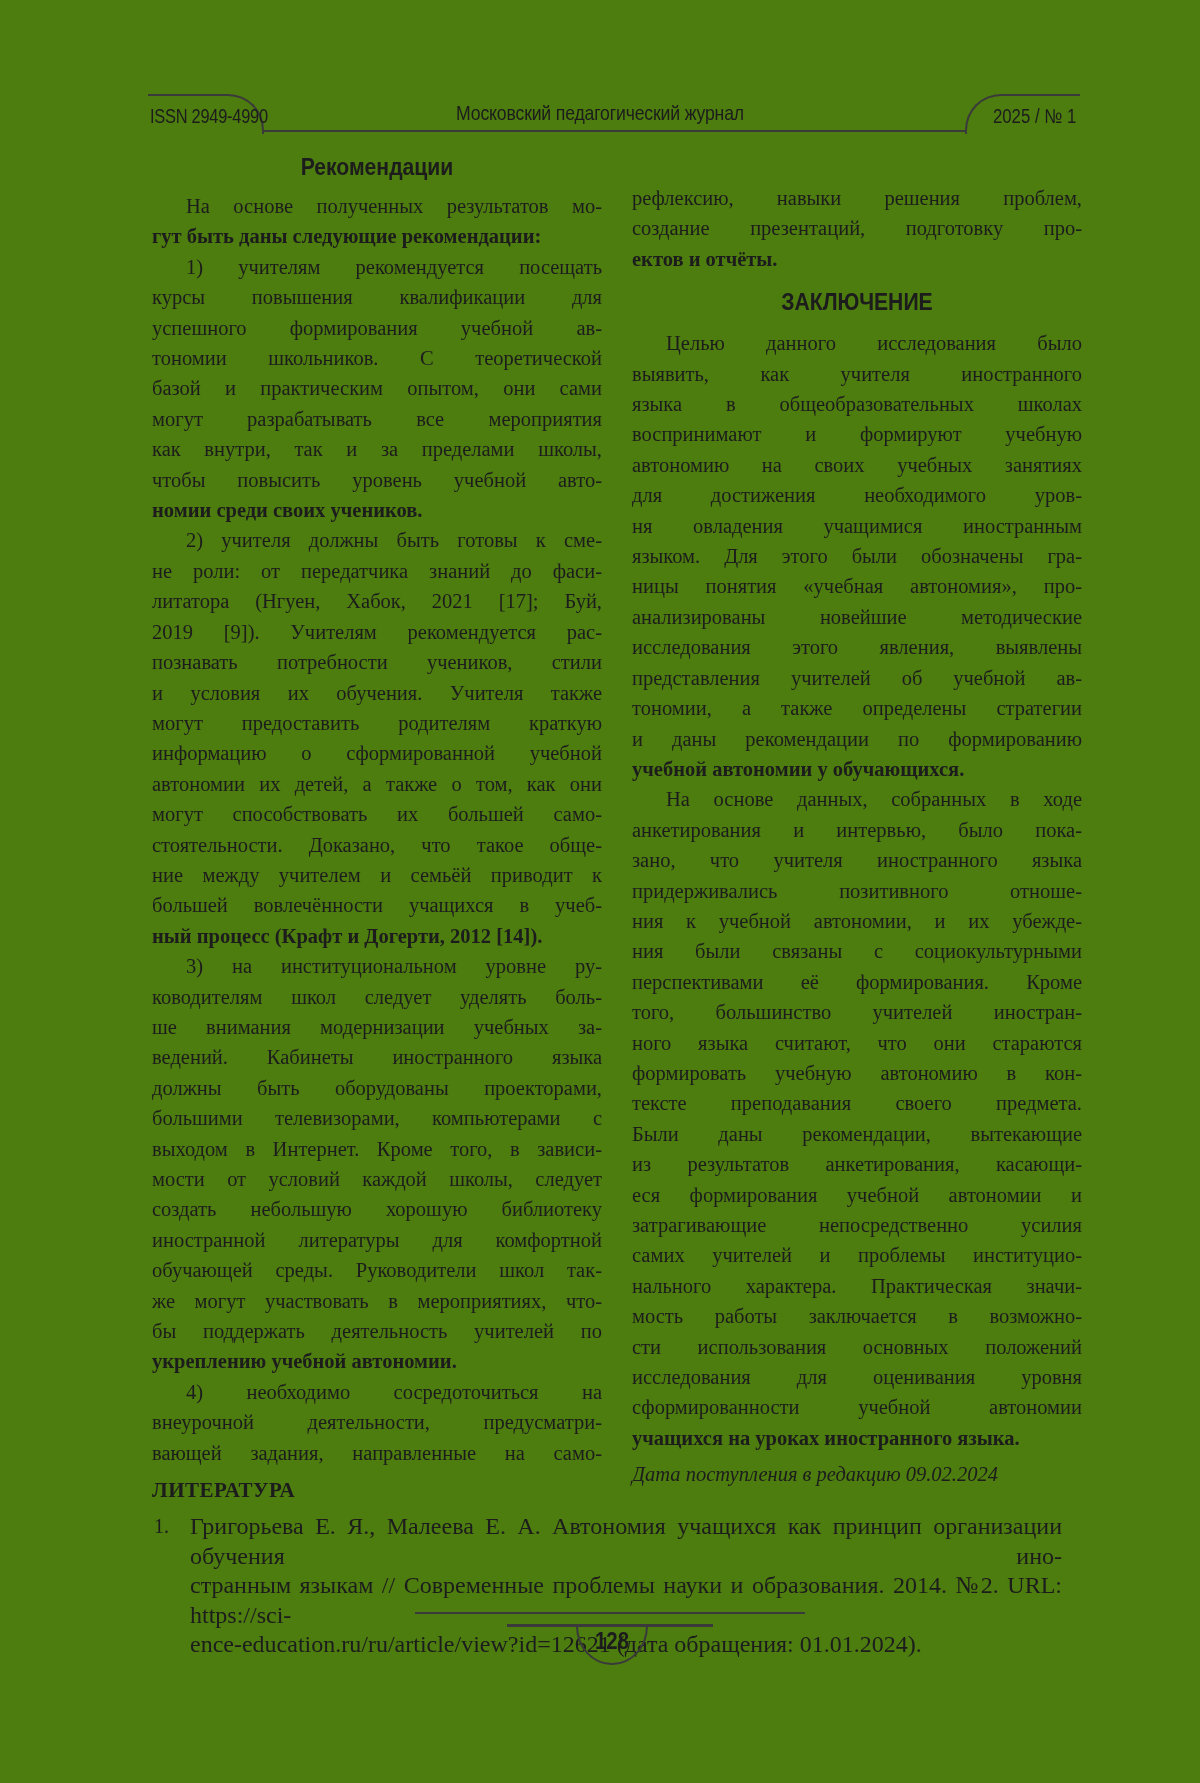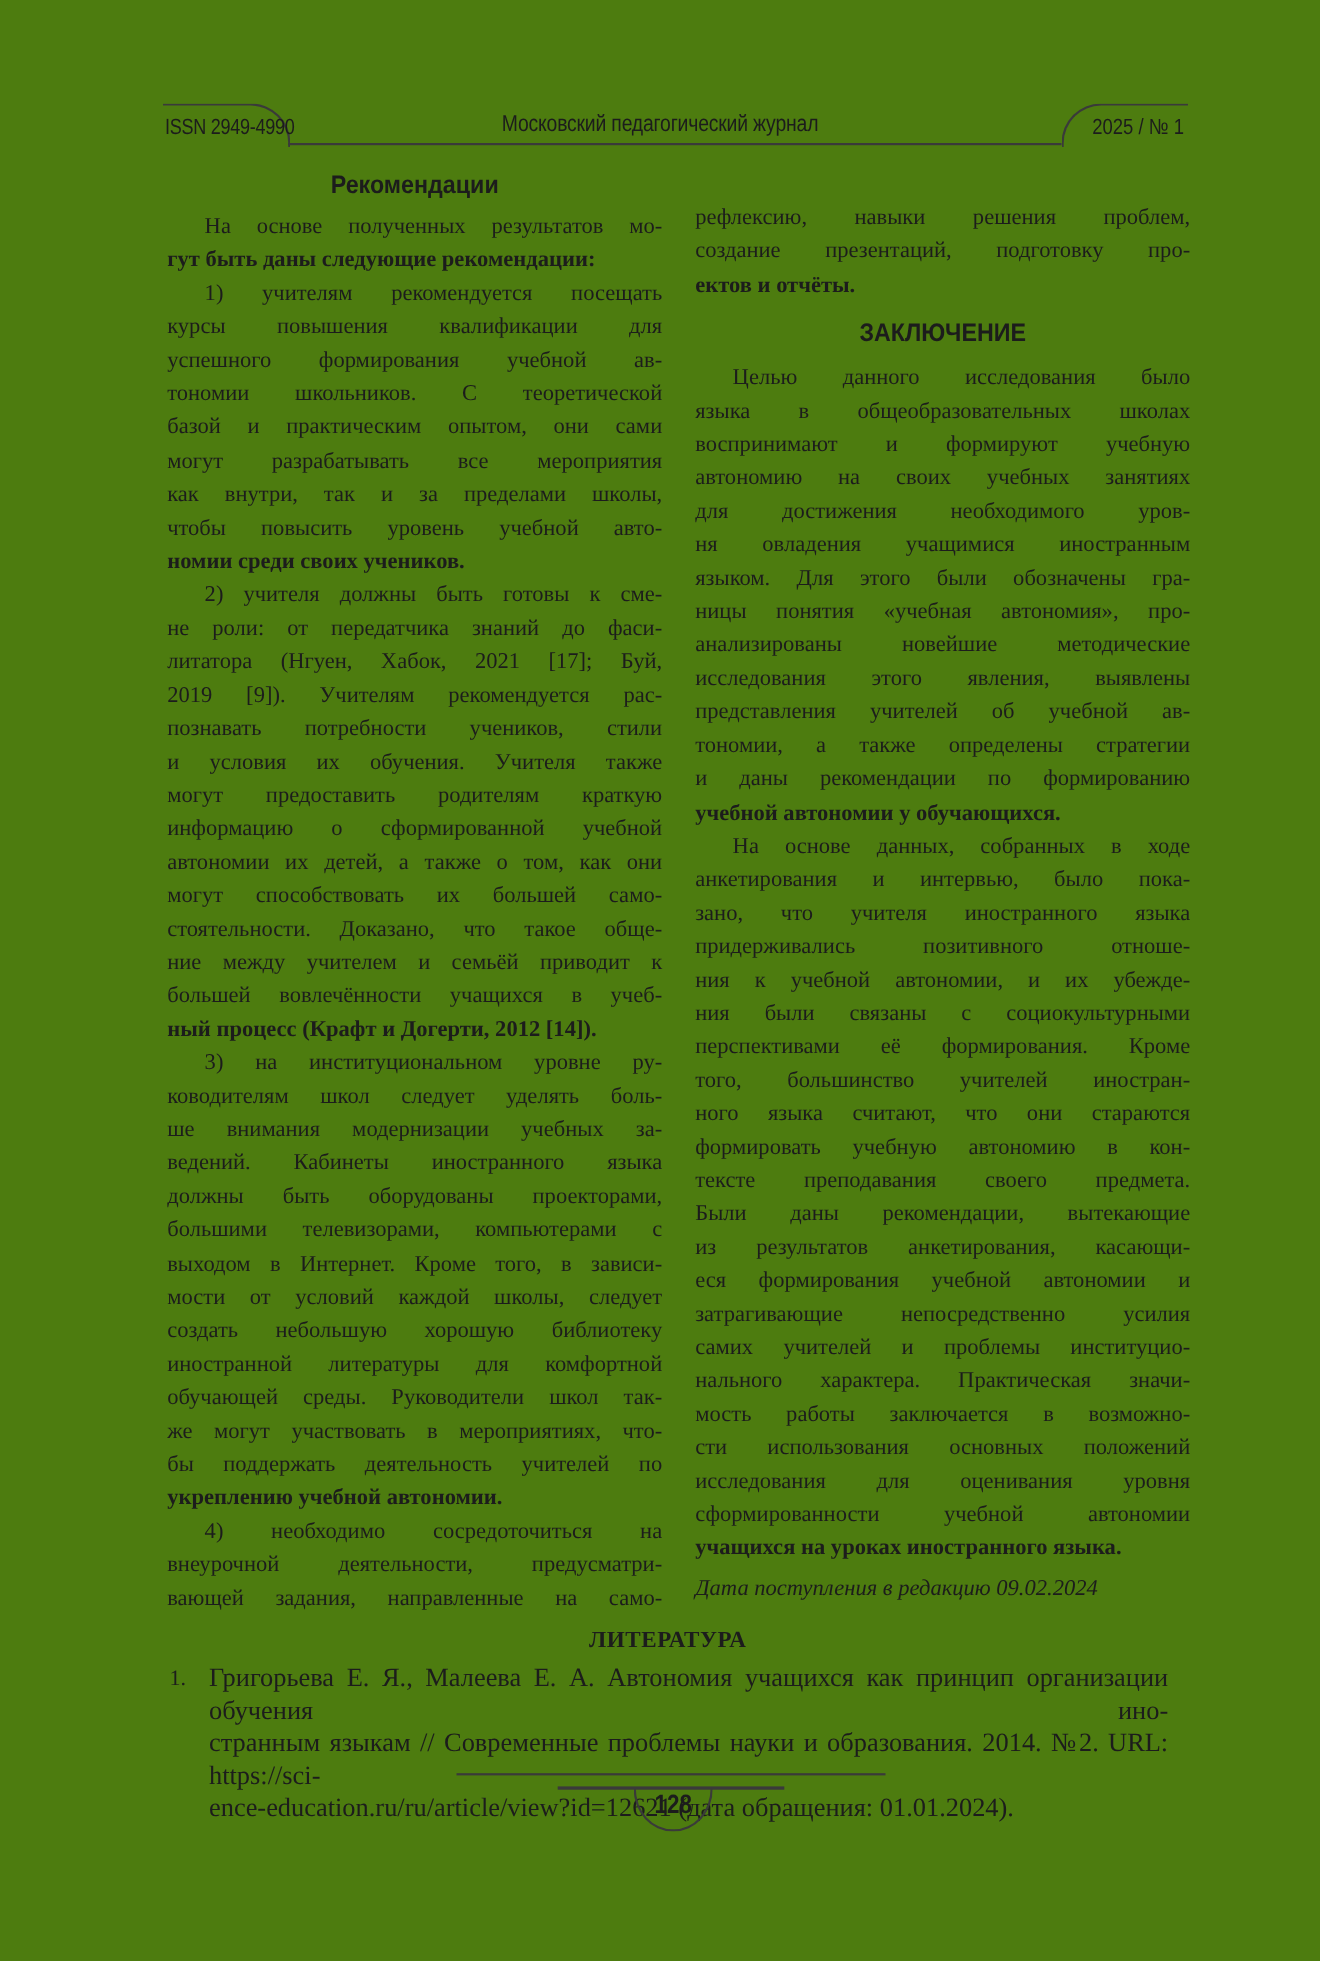--- a/index.html
+++ b/index.html
@@ -32,21 +32,21 @@
   .col-left .sec-heading{margin:2px 0 10px 0;}
   .col-right .sec-heading{margin:15px 0 12px 0;}
   .para{margin:0;}
   .line{font-size:20.5px;line-height:30.4px;text-align:justify;text-align-last:justify;
     white-space:normal;}
   .line.indent{text-indent:34px;}
   .line.last{text-align-last:left;font-weight:bold;}
   .date-line{font-size:20.5px;line-height:30.4px;font-style:italic;text-align:left;margin-top:6px;}
   
   .lit{position:absolute;left:152px;top:1478px;width:910px;}
-  .lit-heading{font-weight:700;font-size:21px;text-align:center;letter-spacing:.5px;margin-bottom:9px;}
+  .lit-heading{font-weight:700;font-size:21px;letter-spacing:.5px;margin-bottom:9px;}
   .ref-item{position:relative;padding-left:38px;}
   .ref-num{position:absolute;left:2px;top:0;font-size:20px;line-height:29.5px;}
   .ref-line{font-size:24px;line-height:29.5px;text-align:justify;text-align-last:justify;}
   .ref-line.last{text-align-last:left;}
   
   .foot-rule-long{position:absolute;left:415px;top:1612px;width:390px;border-top:2px solid #3a3a3a;}
   .foot-rule-short{position:absolute;left:507px;top:1624px;width:206px;border-top:3px solid #3a3a3a;}
   .page-bowl{position:absolute;left:576px;top:1626px;width:68px;height:37px;
     border:2px solid #3a3a3a;border-top:none;
     border-radius:0 0 40px 40px / 0 0 44px 44px;}
@@ -133,20 +133,21 @@
         <div class="para">
           <div class="line">рефлексию, навыки решения проблем,</div>
           <div class="line">создание презентаций, подготовку про-</div>
           <div class="line last">ектов и отчёты.</div>
         </div>
       </div>
     <div class="sec-heading">ЗАКЛЮЧЕНИЕ</div>
     <div>
         <div class="para">
           <div class="line indent">Целью данного исследования было</div>
+          <div class="line">выявить, как учителя иностранного</div>
           <div class="line">языка в общеобразовательных школах</div>
           <div class="line">воспринимают и формируют учебную</div>
           <div class="line">автономию на своих учебных занятиях</div>
           <div class="line">для достижения необходимого уров-</div>
           <div class="line">ня овладения учащимися иностранным</div>
           <div class="line">языком. Для этого были обозначены гра-</div>
           <div class="line">ницы понятия «учебная автономия», про-</div>
           <div class="line">анализированы новейшие методические</div>
           <div class="line">исследования этого явления, выявлены</div>
           <div class="line">представления учителей об учебной ав-</div>

